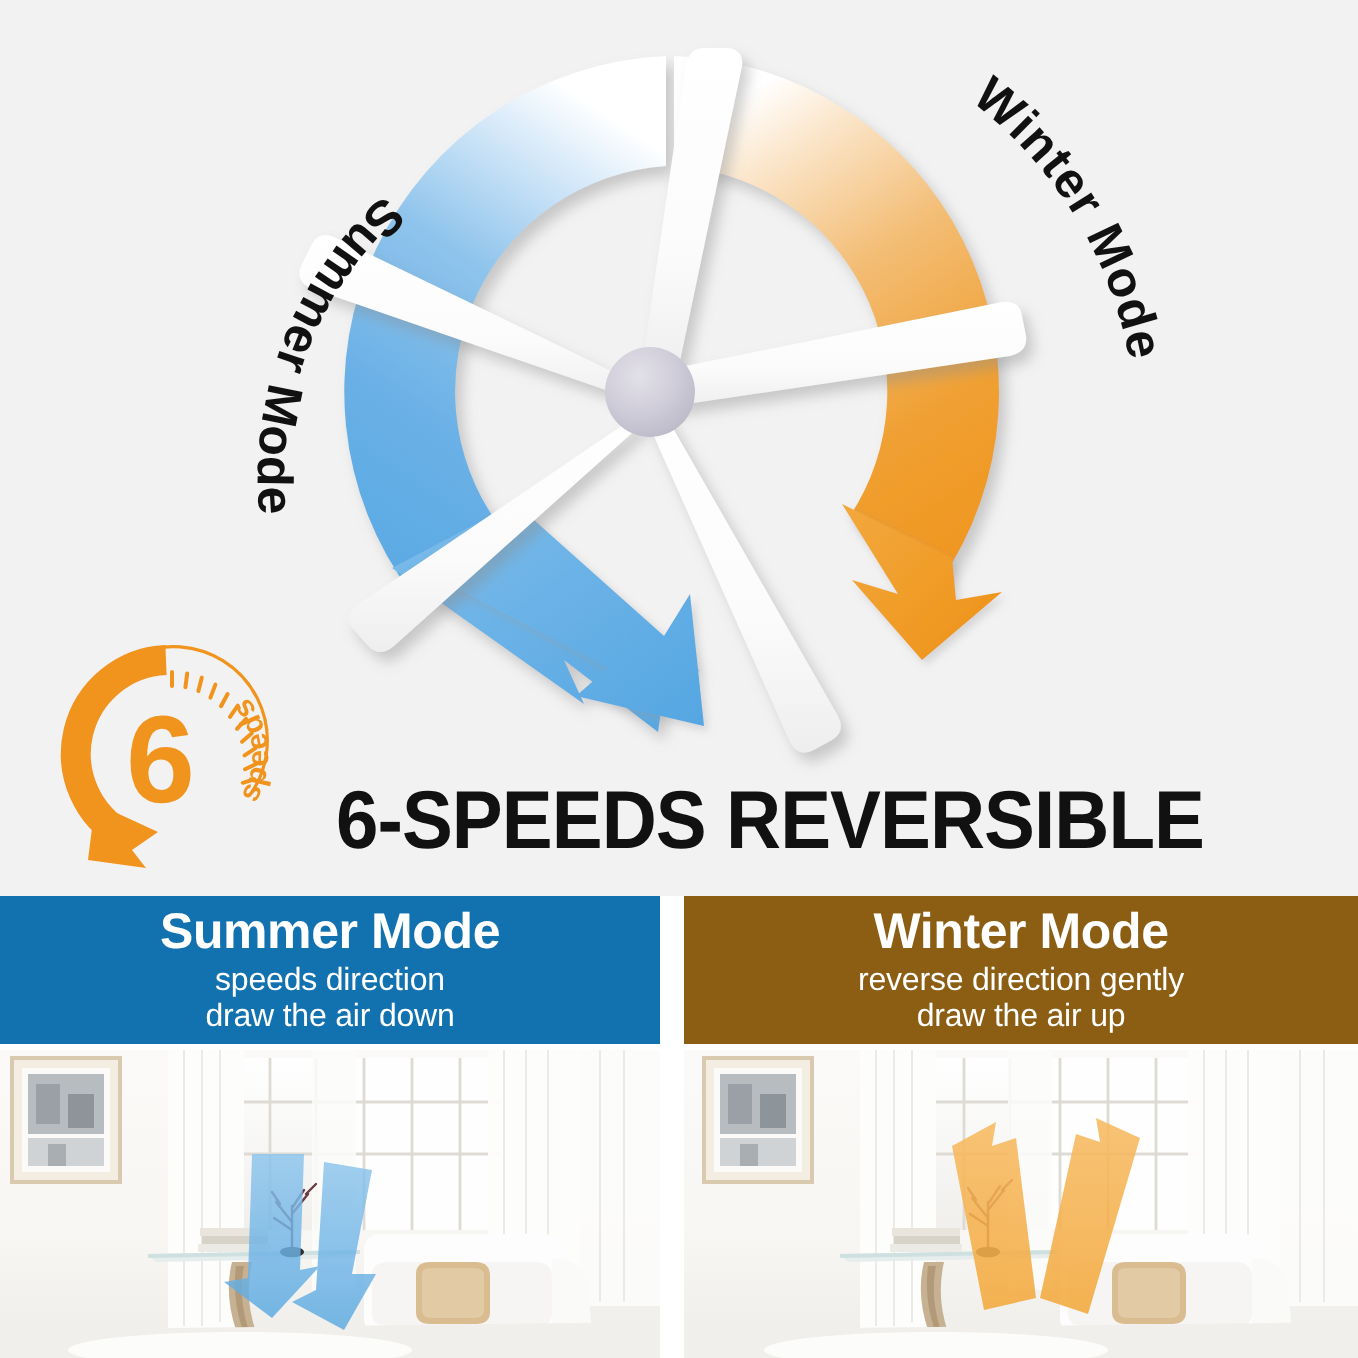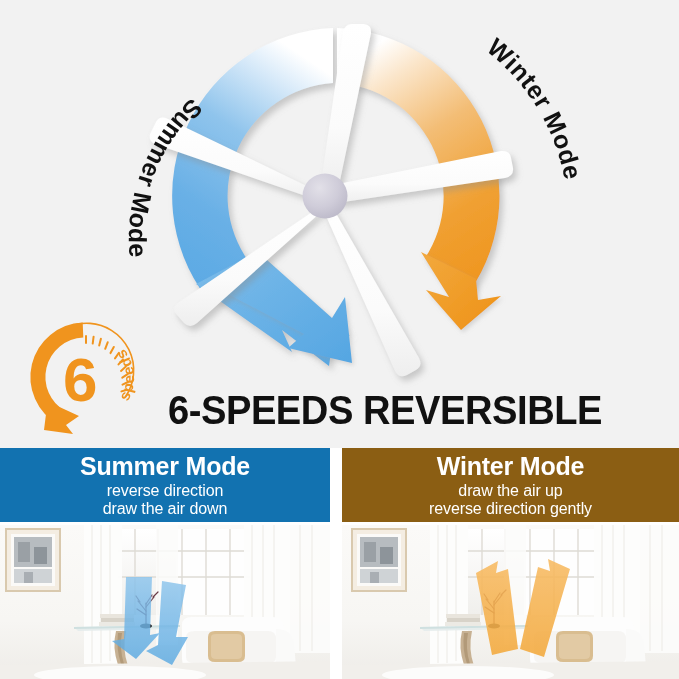--- a/index.html
+++ b/index.html
@@ -354,28 +354,28 @@
         <textPath href="#badgeArc" startOffset="4%">speeds</textPath>
       </text>
     </svg>
   </div>
 
   <div id="main-title">6-SPEEDS REVERSIBLE</div>
 
   <div id="banners">
     <div class="banner summer">
       <div class="banner-title">Summer Mode</div>
-      <div class="banner-sub">reverse direction</div>
+      <div class="banner-sub">speeds direction</div>
       <div class="banner-sub">draw the air down</div>
     </div>
     <div class="banner-gap"></div>
     <div class="banner winter">
       <div class="banner-title">Winter Mode</div>
+      <div class="banner-sub">reverse direction gently</div>
       <div class="banner-sub">draw the air up</div>
-      <div class="banner-sub">reverse direction gently</div>
     </div>
   </div>
 
   <div id="winter-strip"></div>
 
   <div id="photos">
 
     <div class="photo left">
       <svg width="330" height="154" viewBox="0 0 330 154" xmlns="http://www.w3.org/2000/svg">
         <defs>

